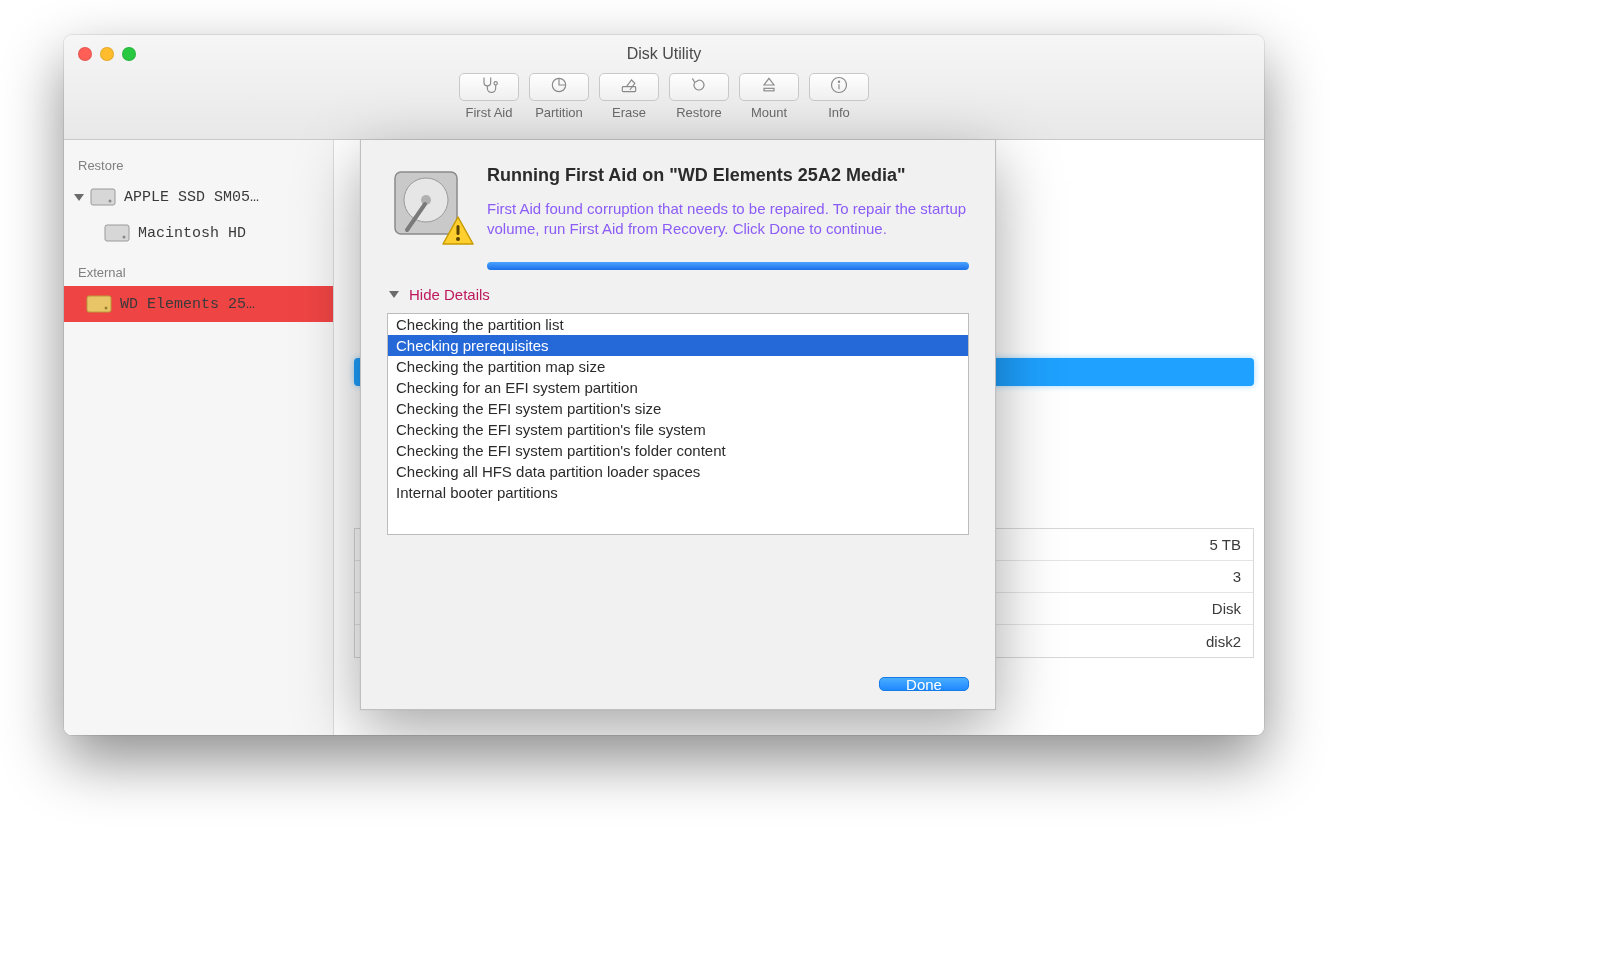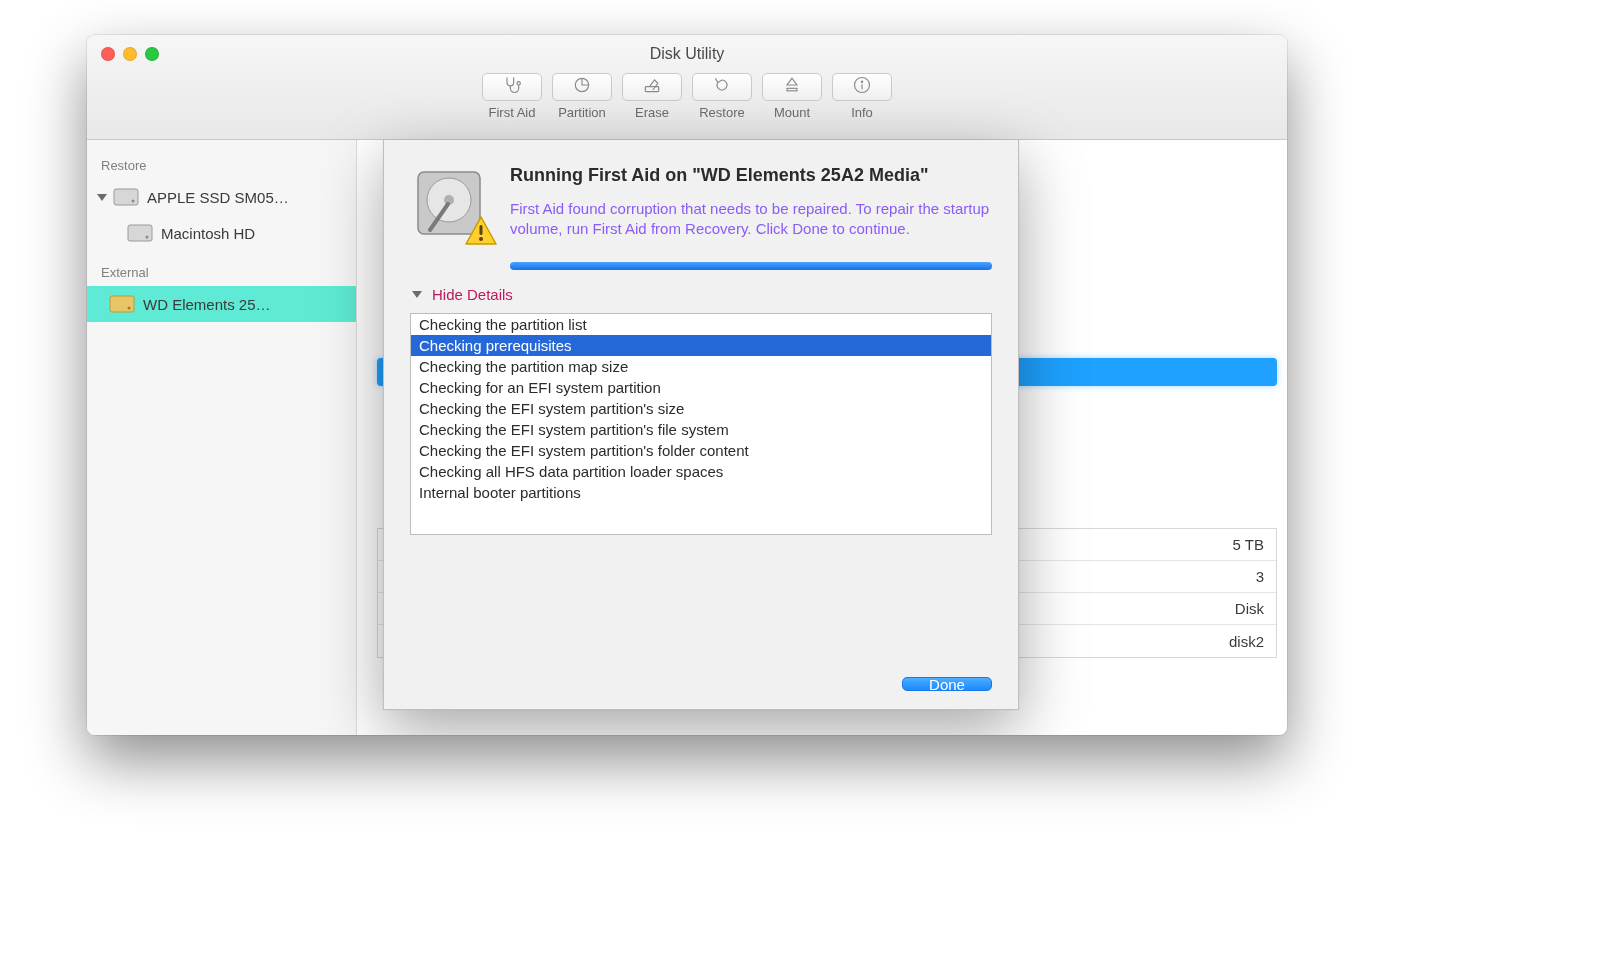--- a/index.html
+++ b/index.html
@@ -5,21 +5,21 @@
   * { box-sizing: border-box; margin: 0; padding: 0; }
   body {
     font-family: -apple-system, "Helvetica Neue", Helvetica, Arial, sans-serif;
     background: #fff;
     width: 1600px;
     height: 970px;
     position: relative;
   }
   .window {
     position: absolute;
-    left: 87px;
+    left: 64px;
     top: 35px;
     width: 1200px;
     height: 700px;
     border-radius: 8px;
     box-shadow: 0 25px 60px rgba(0,0,0,0.45), 0 0 0 1px rgba(0,0,0,0.08);
     overflow: hidden;
     background: #ececec;
     display: flex;
     flex-direction: column;
   }
@@ -99,21 +99,21 @@
     padding: 0 8px;
     font-size: 15px;
     color: #3a3a3a;
     white-space: nowrap;
     overflow: hidden;
     text-overflow: ellipsis;
   }
   .sidebar-row.indent1 { padding-left: 8px; }
   .sidebar-row.indent2 { padding-left: 40px; }
   .sidebar-row.indent1b { padding-left: 22px; }
-  .sidebar-row.selected { background: #5eead4; }
+  .sidebar-row.selected { background: #ef4444; }
   .disclosure {
     width: 0; height: 0;
     border-left: 5px solid transparent;
     border-right: 5px solid transparent;
     border-top: 7px solid #6b6b6b;
     margin: 0 6px 0 2px;
   }
   .disk-icon {
     width: 26px; height: 18px;
     margin-right: 8px;
@@ -228,21 +228,21 @@
     border-radius: 5px;
     background: linear-gradient(#4aaeff, #1f89ff);
     border: 1px solid #157ae6;
     color: #fff;
     font-size: 15px;
     display: flex;
     align-items: center;
     justify-content: center;
     padding: 0 18px;
   }
-  .ellipsis { overflow: hidden; text-overflow: ellipsis; white-space: nowrap; flex: 1; min-width: 0;}
+  .ellipsis { overflow: hidden; text-overflow: ellipsis; white-space: nowrap; flex: 1; min-width: 0; font-family: Liberation Mono, monospace;}
 </style>
 </head>
 <body>
 
 <div class="window">
   <div class="titlebar">
     <div class="traffic-lights">
       <div class="tl red"></div>
       <div class="tl yellow"></div>
       <div class="tl green"></div>

